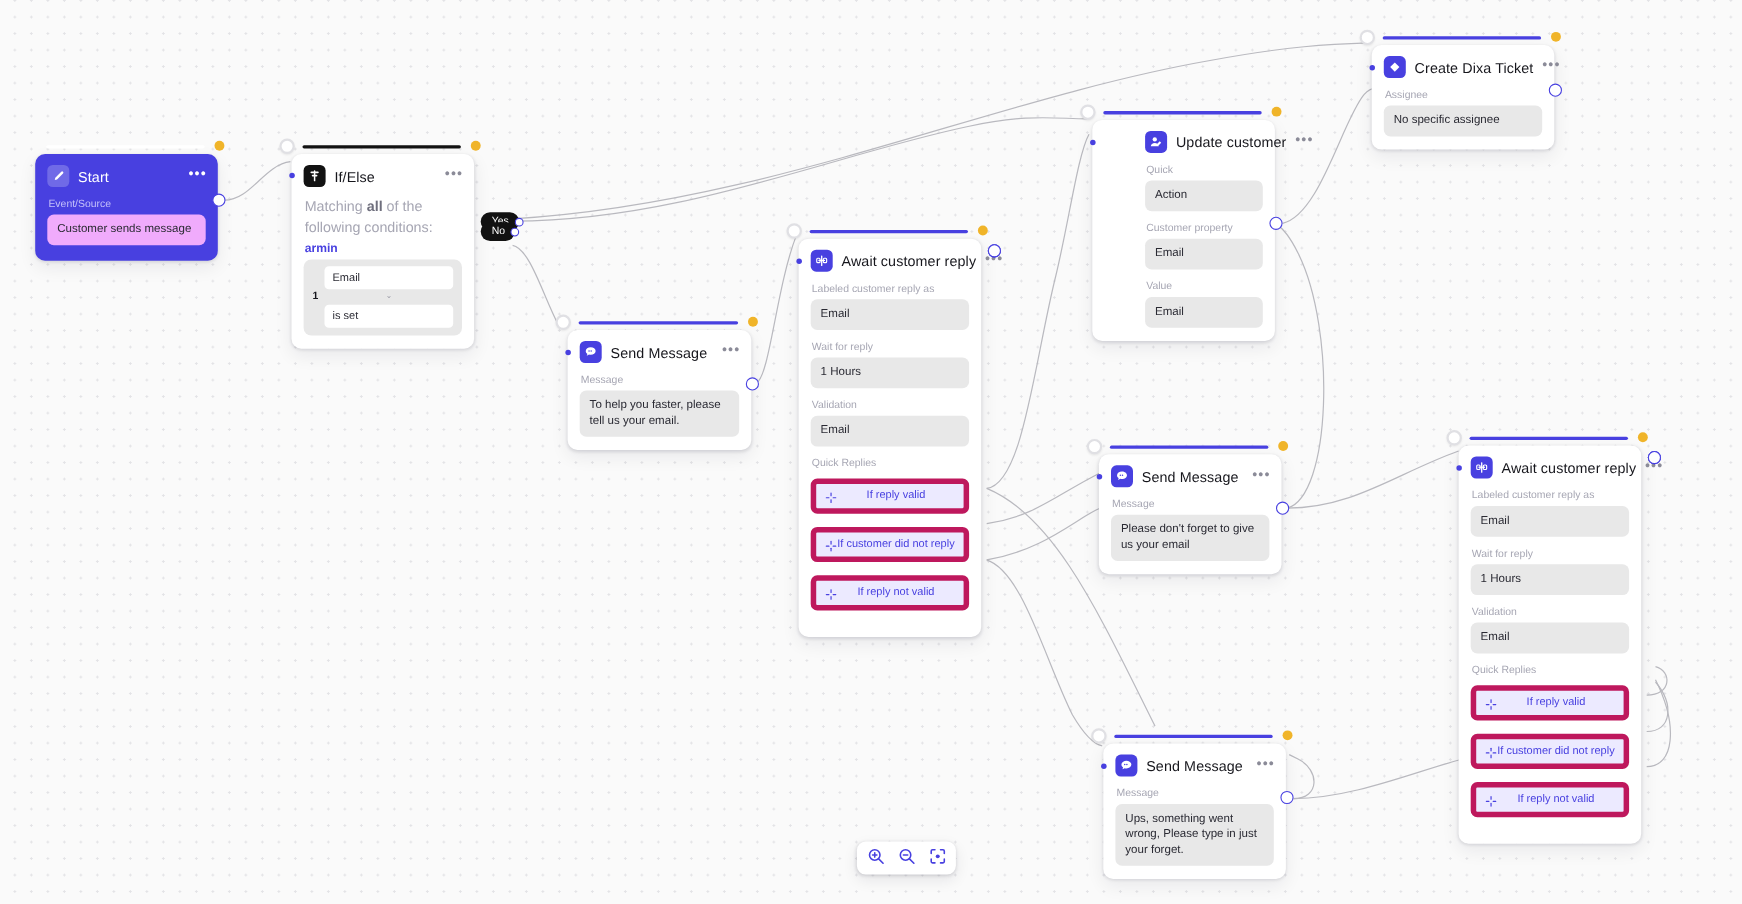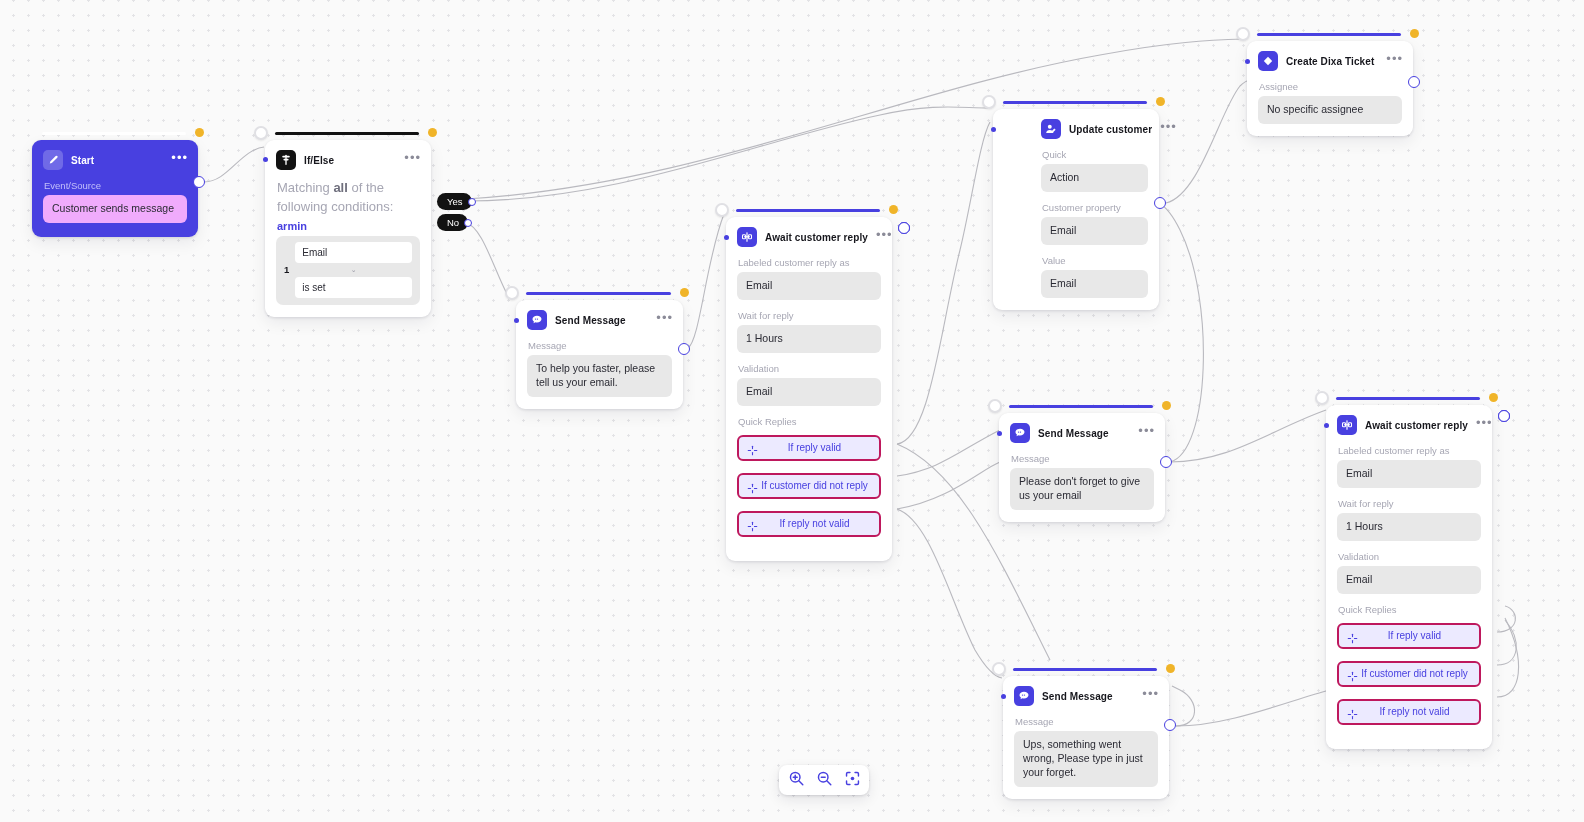--- a/index.html
+++ b/index.html
@@ -43,21 +43,21 @@
   .node-icon {
     width: 20px; height: 20px;
     border-radius: 5px;
     background: #4840e0;
     display: flex; align-items: center; justify-content: center;
     flex: none;
   }
   .node-icon.dark { background: #121212; }
   .node-icon svg { display: block; }
   .node-title {
-    font-size: 10px; font-weight: bold; color: #16161c;
+    font-size: 13px; font-weight: normal; color: #16161c;
     letter-spacing: .1px; flex: 1 1 auto; white-space: nowrap;
   }
   .dots {
     color: #8b8b98; font-size: 13px; letter-spacing: 1px;
     line-height: 8px; padding-bottom: 5px; flex: none;
     cursor: pointer; user-select: none;
   }
   .field-label {
     font-size: 9.5px; color: #a6a6b3; padding: 10px 12px 4px 12px;
   }
@@ -104,21 +104,21 @@
   .cond-input {
     background: #ffffff; border-radius: 4px;
     padding: 5px 7px; font-size: 10px; color: #2a2a33;
   }
   .cond-sep { text-align: center; font-size: 7px; color: #9a9aa6; height: 8px; line-height: 8px; }
 
   
   .qr {
     margin: 4px 11px 12px 11px;
     background: #eceaff;
-    border: 2px solid #be185d;
+    border: 5px solid #be185d;
     border-radius: 6px;
     height: 23px;
     display: flex; align-items: center;
     padding: 11px 8px;
     cursor: pointer;
   }
   .qr .qr-ico { flex: none; width: 11px; height: 11px; }
   .qr .qr-label {
     flex: 1 1 auto; text-align: center;
     font-size: 10px; color: #4840e0;
@@ -264,21 +264,21 @@
         <span class="cond-sep">⌄</span>
         <span class="cond-input">is set</span>
       </span>
     </div>
   </div>
 
   <div class="pill" style="left:437px; top:193px;">
     <span>Yes</span>
     <span class="pill-port"></span>
   </div>
-  <div class="pill" style="left:437px; top:214px;justify-content:center;">
+  <div class="pill" style="left:437px; top:202px;justify-content:center;">
     <span>No</span>
     <span class="pill-port"></span>
   </div>
 
   <div class="node" style="left:516px; top:300px; width:167px;">
     <div class="accent"></div>
     <div class="handle-tl"></div>
     <div class="dot-amber"></div>
     <div class="port-in"></div>
     <div class="node-head">

